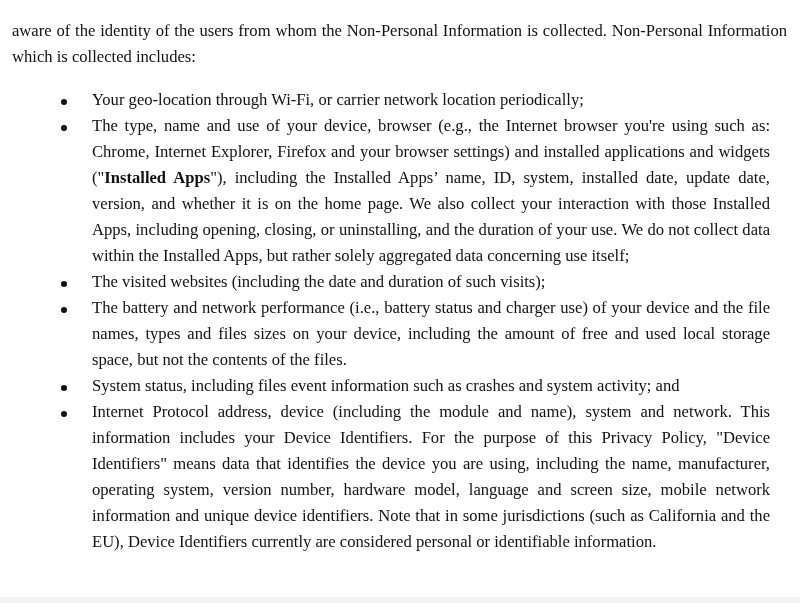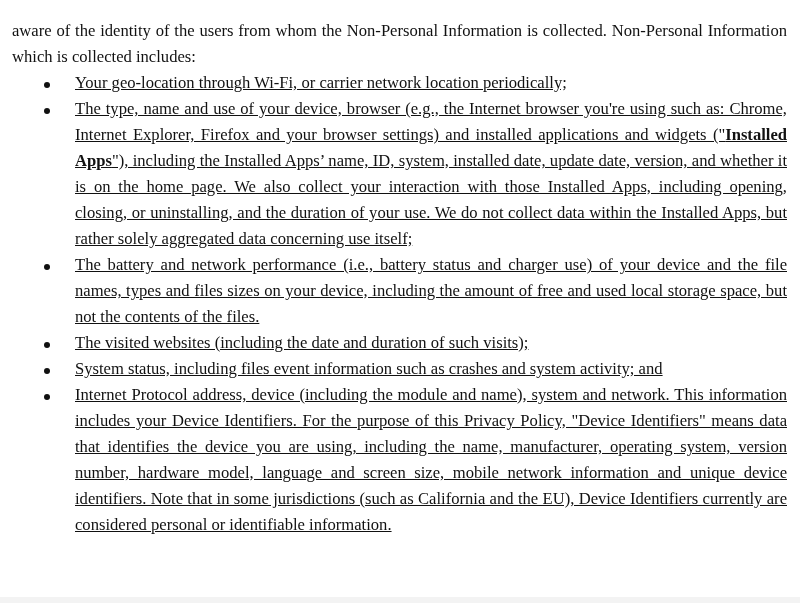--- a/index.html
+++ b/index.html
@@ -8,21 +8,21 @@
       background: #ffffff;
       font-family: "Liberation Serif", "DejaVu Serif", serif;
       color: #111111;
       position: relative;
     }
     .page {
       position: absolute; left: 12px; top: 18px; width: 775px;
       font-size: 16.6px; line-height: 26px;
     }
     .para { margin: 0; text-align: justify; text-align-last: left; }
-    ul.bullets { list-style: none; margin: 0; padding: 0; text-decoration: underline; }
+    ul.bullets { list-style: none; margin: 17px; padding: 0; }
     ul.bullets li {
       position: relative; padding-left: 63px; margin: 0;
       text-align: justify; text-align-last: left;
     }
     .bullet-dot {
       position: absolute; left: 32px; top: 12px;
       width: 6px; height: 6px; border-radius: 50%; background: #111;
     }
     b { font-weight: bold; }
     .bottom-band {
@@ -38,25 +38,25 @@
     <li>
       <span class="bullet-dot"></span>
       <span>Your geo-location through Wi-Fi, or carrier network location periodically;</span>
     </li>
     <li>
       <span class="bullet-dot"></span>
       <span>The type, name and use of your device, browser (e.g., the Internet browser you're using such as: Chrome, Internet Explorer, Firefox and your browser settings) and installed applications and widgets ("</span><b>Installed Apps</b><span>"), including the Installed Apps’ name, ID, system, installed date, update date, version, and whether it is on the home page. We also collect your interaction with those Installed Apps, including opening, closing, or uninstalling, and the duration of your use. We do not collect data within the Installed Apps, but rather solely aggregated data concerning use itself;</span>
     </li>
     <li>
       <span class="bullet-dot"></span>
-      <span>The battery and network performance (i.e., battery status and charger use) of your device and the file names, types and files sizes on your device, including the amount of free and used local storage space, but not the contents of the files.</span>
+      <span>The visited websites (including the date and duration of such visits);</span>
     </li>
     <li>
       <span class="bullet-dot"></span>
-      <span>The visited websites (including the date and duration of such visits);</span>
+      <span>The battery and network performance (i.e., battery status and charger use) of your device and the file names, types and files sizes on your device, including the amount of free and used local storage space, but not the contents of the files.</span>
     </li>
     <li>
       <span class="bullet-dot"></span>
       <span>System status, including files event information such as crashes and system activity; and</span>
     </li>
     <li>
       <span class="bullet-dot"></span>
       <span>Internet Protocol address, device (including the module and name), system and network. This information includes your Device Identifiers. For the purpose of this Privacy Policy, "Device Identifiers" means data that identifies the device you are using, including the name, manufacturer, operating system, version number, hardware model, language and screen size, mobile network information and unique device identifiers. Note that in some jurisdictions (such as California and the EU), Device Identifiers currently are considered personal or identifiable information.</span>
     </li>
   </ul>

